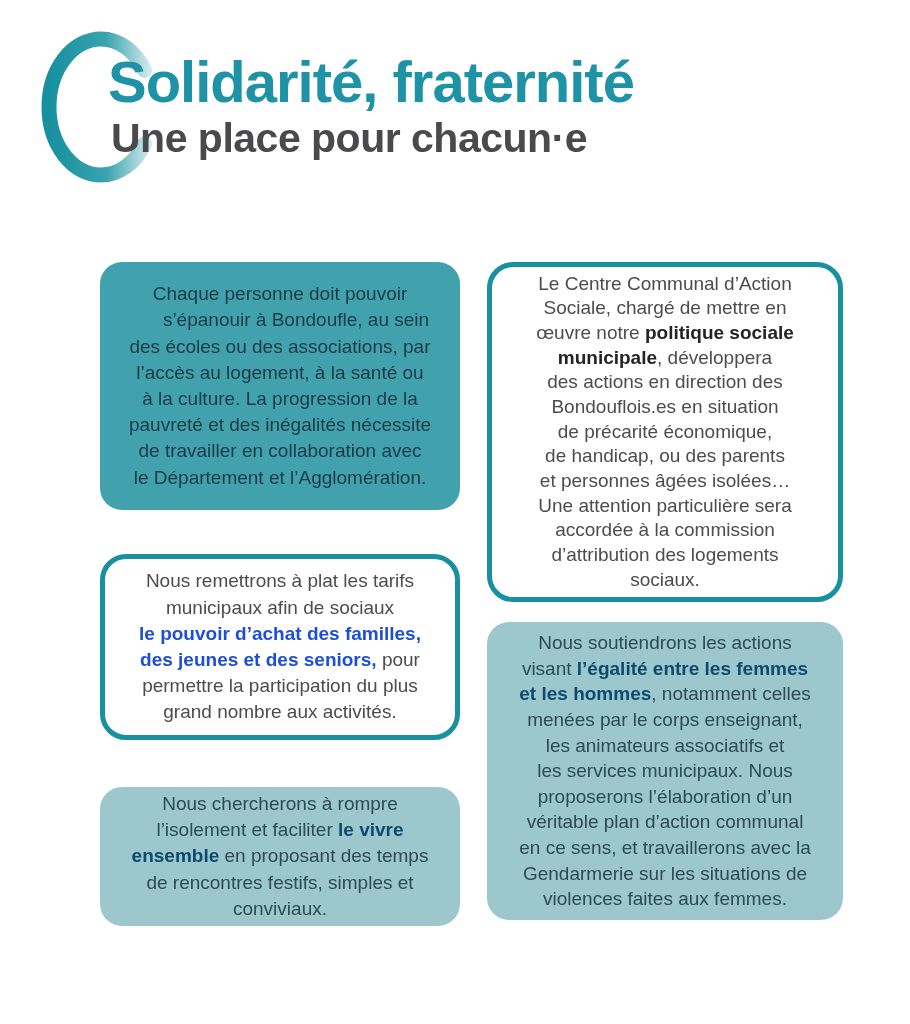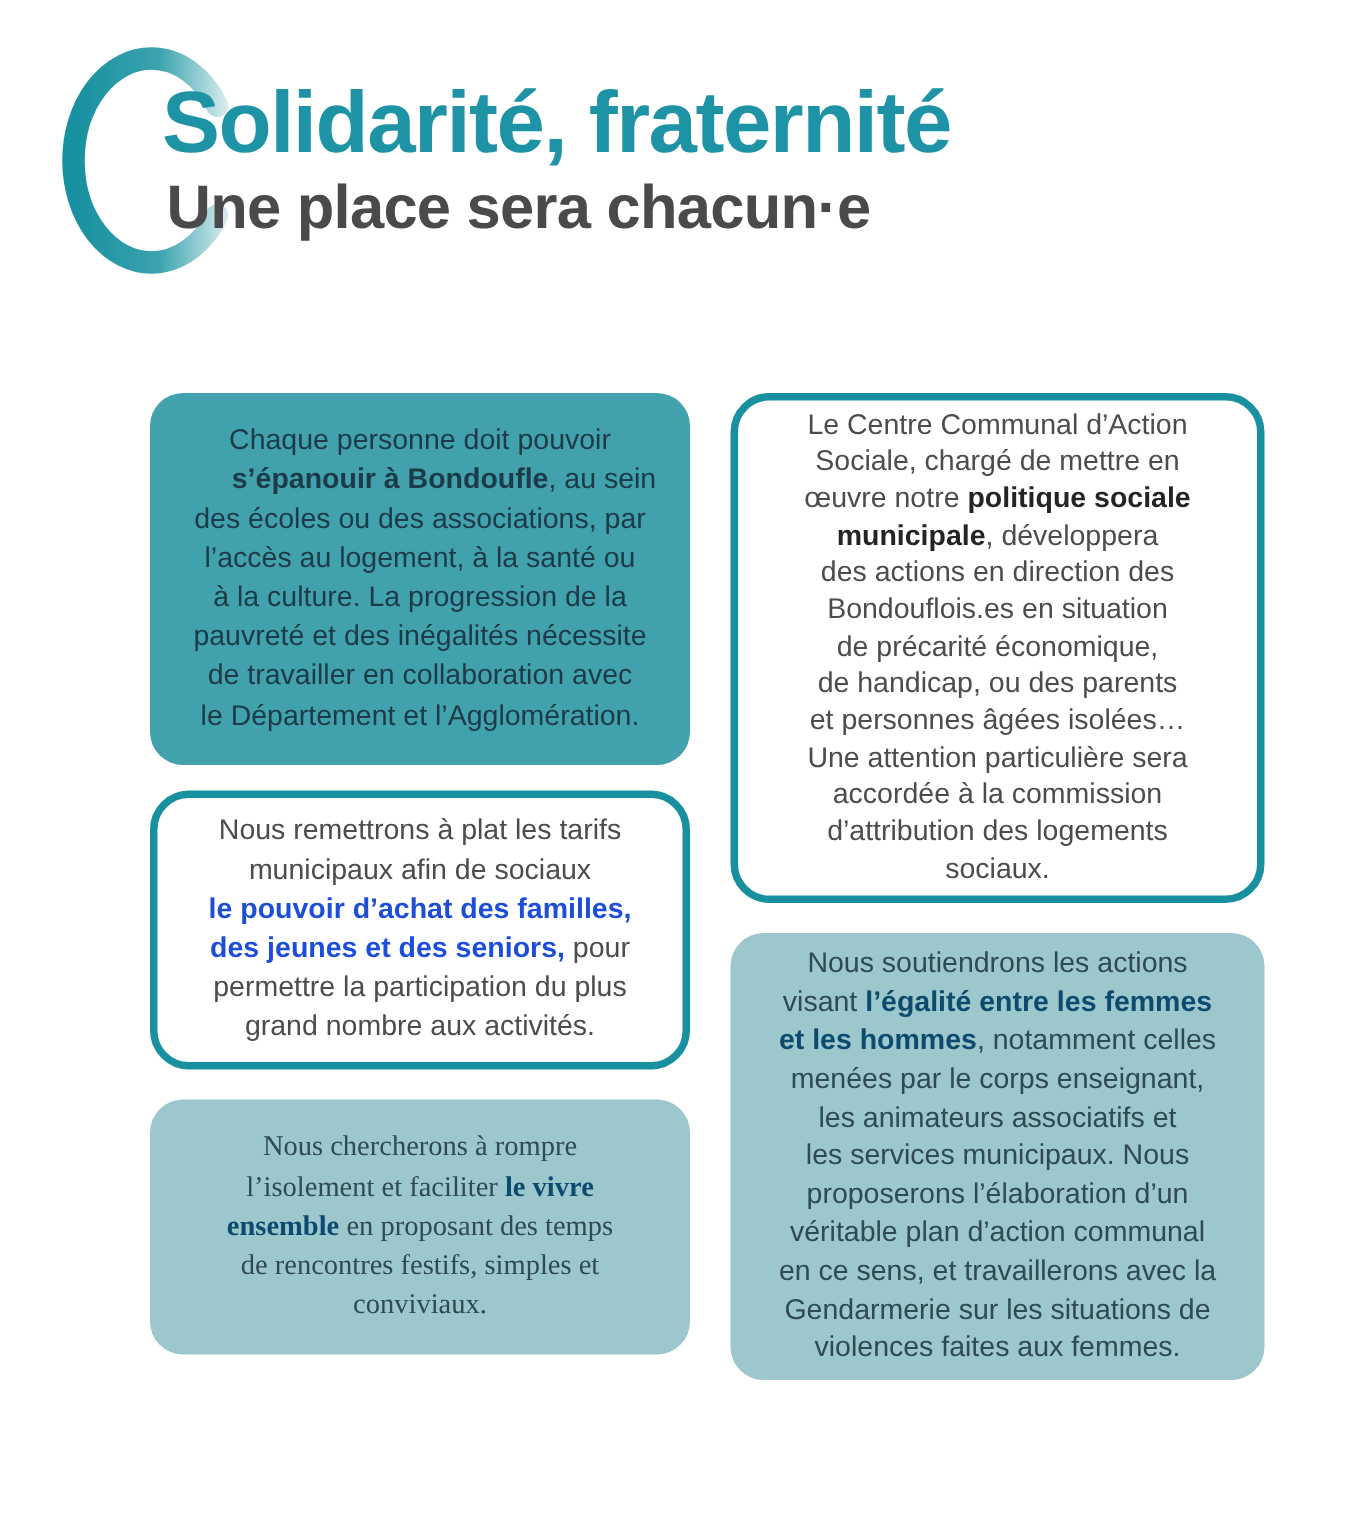--- a/index.html
+++ b/index.html
@@ -44,21 +44,21 @@
   
   .columns{
     position:absolute;
     left:100px;
     top:262px;
     width:743px;
     display:flex;
     gap:27px;
   }
   .col{display:flex;flex-direction:column;}
-  .col-left{width:360px;}
+  .col-left{width:360px;gap:27px;}
   .col-right{width:356px;}
   .box{
     box-sizing:border-box;
     border-radius:22px;
     display:flex;
     align-items:center;
     justify-content:center;
     text-align:center;
     padding:16px 18px;
     font-size:19px;
@@ -75,28 +75,28 @@
     color:#4C4C4E;
     justify-content:center;
   }
   .box-light{
     background:#9CC7CC;
     color:#2E4A53;
     align-items:center;
   }
   .bx1{height:248px;margin-bottom:17px;}
   .bx2{height:186px;margin-bottom:20px;}
-  .bx3{height:170px;font-family:Liberation Serif, serif;}
+  .bx3{height:139px;}
   .bx4{height:340px;margin-bottom:20px;line-height:1.3;}
   .bx5{height:298px;line-height:1.35;}
   .runs{
     margin:0;
     white-space:pre-line;
   }
-  .run-bold{font-weight:bold;margin-left:32px;}
+  .run-bold{font-weight:normal;margin-left:32px;}
   .run-bold-navy{font-weight:bold;color:#0c4a6e;}
   .run-bold-teal{font-weight:bold;color:#1d4ed8;}
   .run-bold-black{font-weight:bold;color:#242424;}
 </style>
 </head>
 <body>
 
 <div class="page">
 
   <svg class="arc" viewBox="0 0 130 158" aria-hidden="true">
@@ -105,21 +105,21 @@
         <stop offset="0" stop-color="#17909F"></stop>
         <stop offset="0.55" stop-color="#3AA3AE"></stop>
         <stop offset="1" stop-color="#DCEEF0"></stop>
       </linearGradient>
     </defs>
     <ellipse cx="61" cy="79" rx="52" ry="68" fill="none" stroke="url(#arcGrad)" stroke-width="15" pathLength="100" stroke-dasharray="80 20" stroke-dashoffset="-10" stroke-linecap="round"></ellipse>
   </svg>
 
   <header class="titles">
     <h1 class="title">Solidarité, fraternité</h1>
-    <h2 class="subtitle">Une place sera chacun·e</h2>
+    <h2 class="subtitle">Une place pour chacun·e</h2>
   </header>
 
   <main class="columns">
     <div class="col col-left">
       <section class="box box-solid bx1">
         <p class="runs"><span class="run run-normal">Chaque personne doit pouvoir
 </span><span class="run run-bold">s’épanouir à Bondoufle</span><span class="run run-normal">, au sein
 des écoles ou des associations, par
 l’accès au logement, à la santé ou
 à la culture. La progression de la

